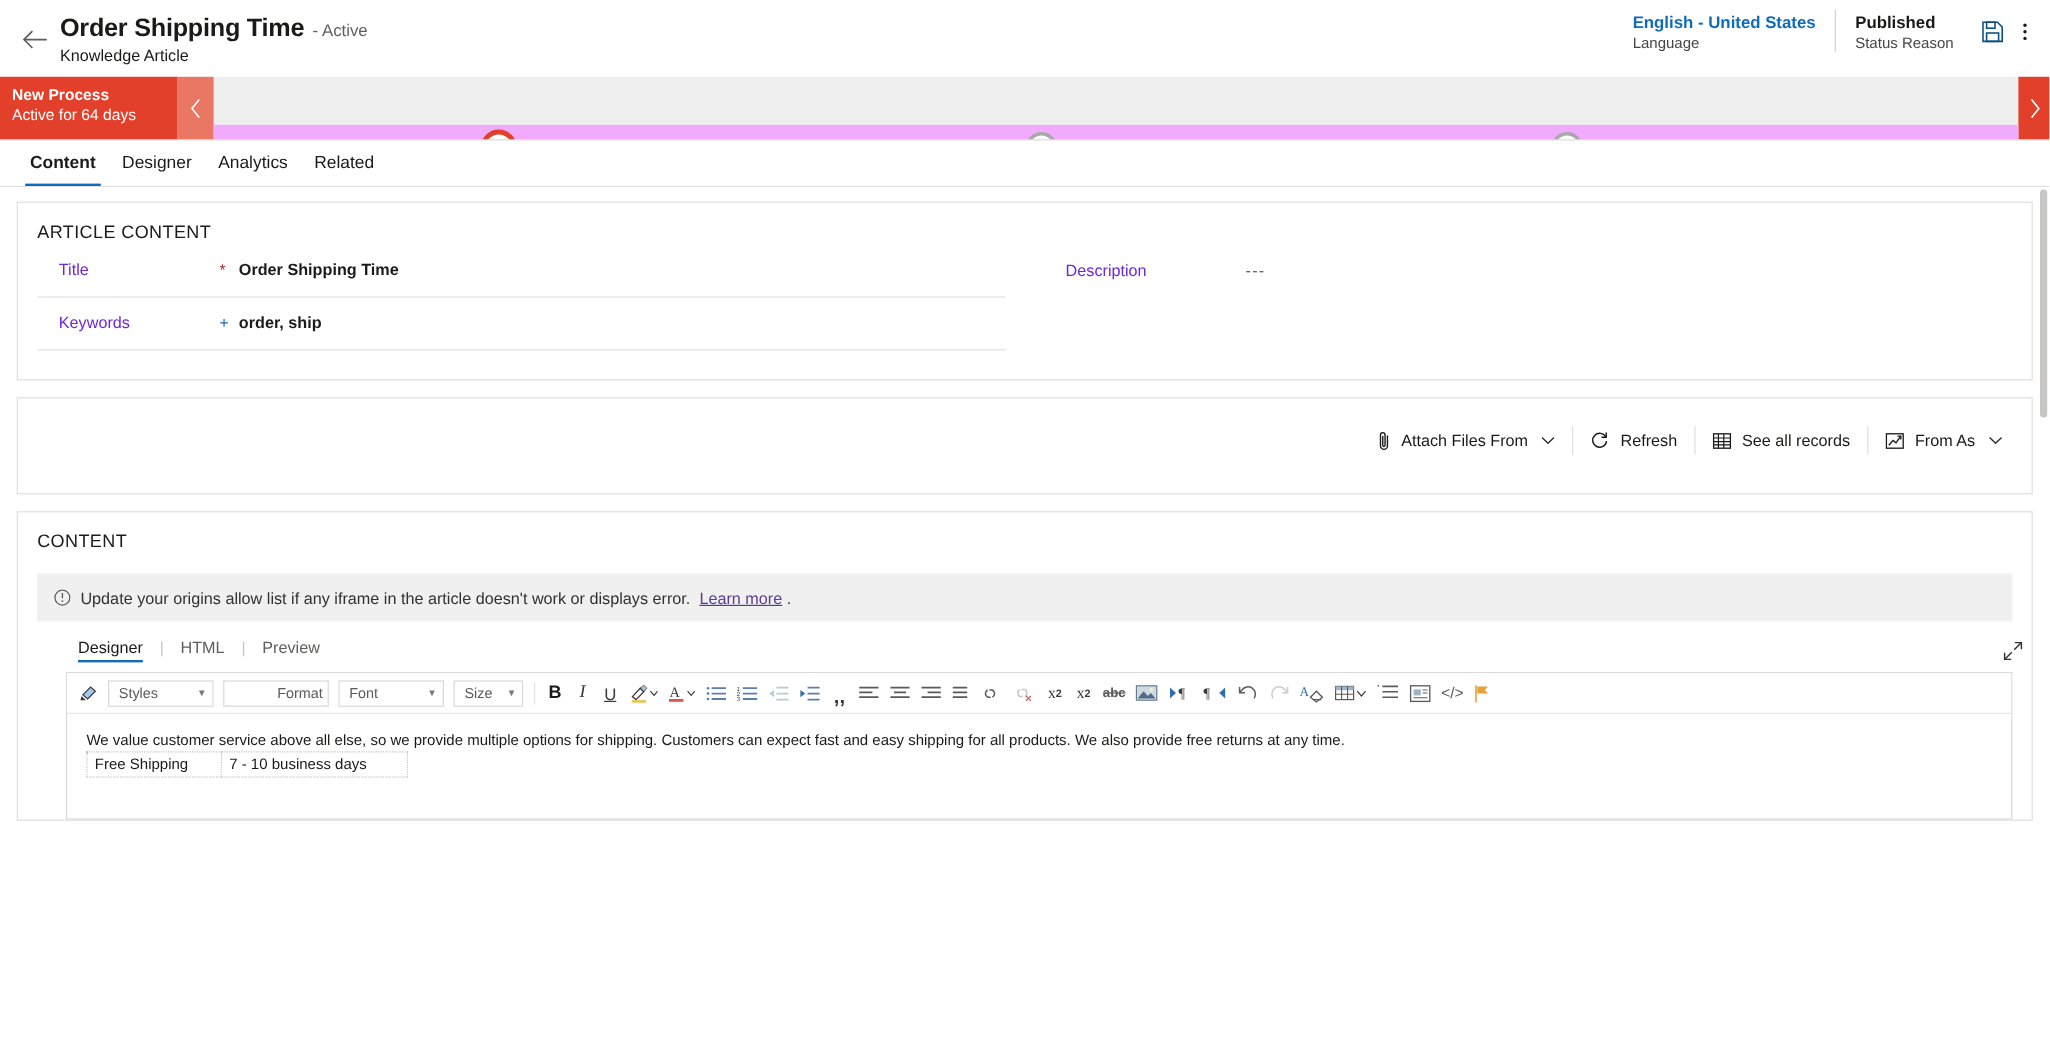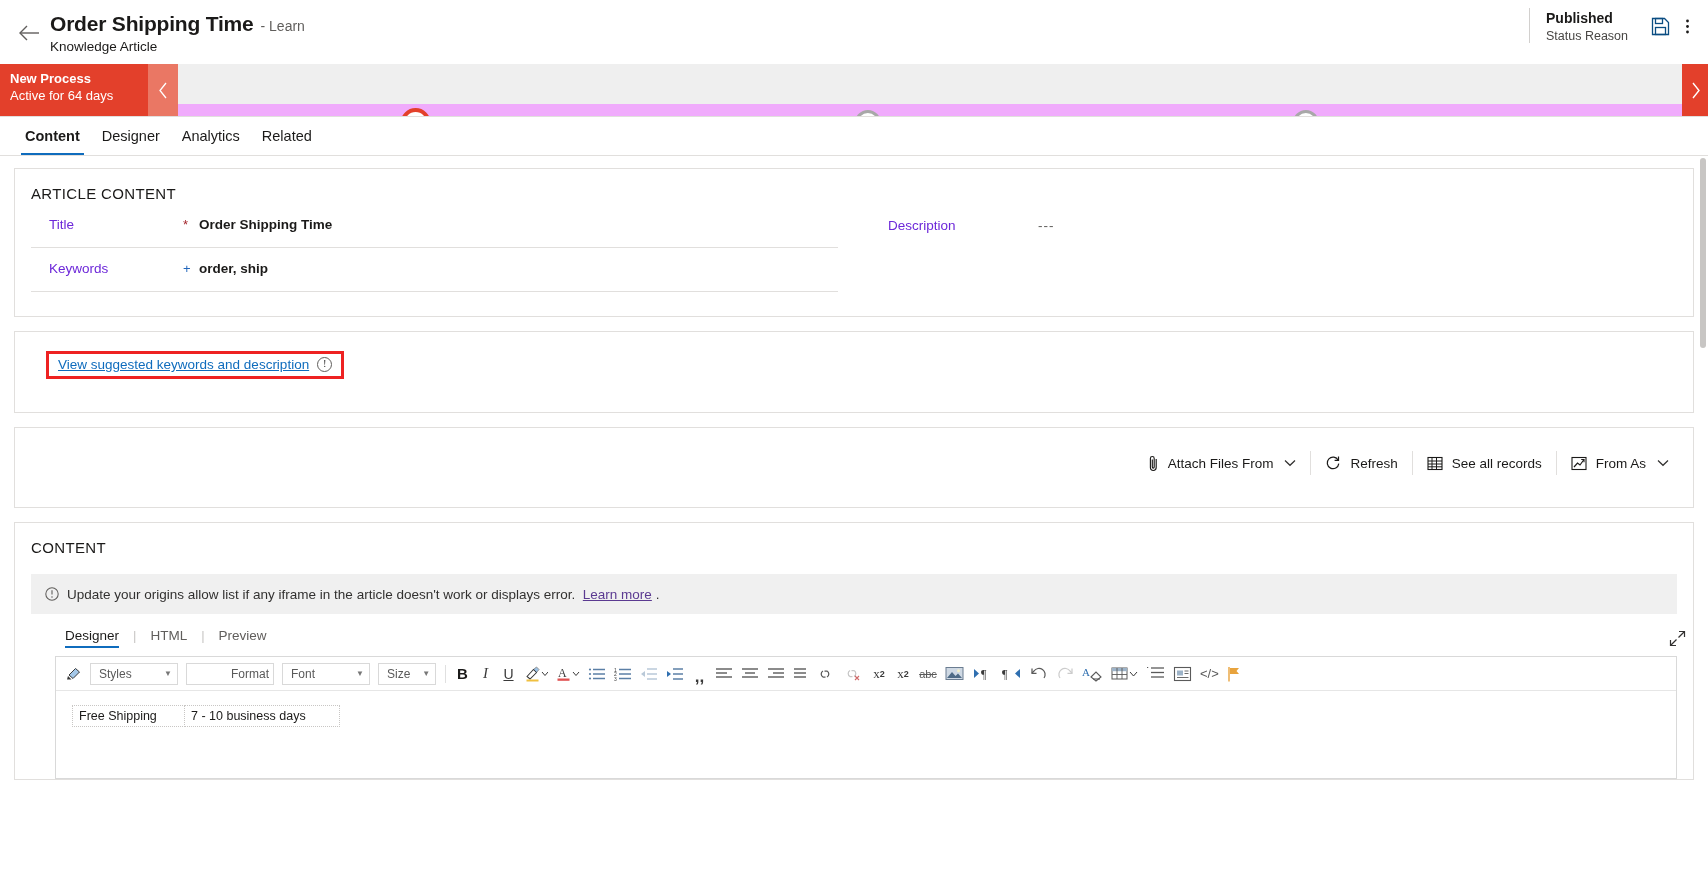--- a/index.html
+++ b/index.html
@@ -241,26 +241,30 @@
   <div class="titlebar">
     <div class="back-arrow">
       <svg width="22" height="16" viewBox="0 0 22 16" aria-hidden="true">
         <path d="M9 1 L2 8 L9 15" fill="none" stroke="#605e5c" stroke-width="1.4"></path>
         <line x1="2" y1="8" x2="21" y2="8" stroke="#605e5c" stroke-width="1.4"></line>
       </svg>
     </div>
     <div class="title-block">
       <div class="title-line">
         <span class="rec-title">Order Shipping Time</span>
-        <span class="rec-saved">- Learn</span>
+        <span class="rec-saved">- Active</span>
       </div>
       <div class="rec-sub">Knowledge Article</div>
     </div>
 
     <div class="titlebar-right">
+      <div class="hdr-field">
+        <div class="hdr-val link">English - United States</div>
+        <div class="hdr-lbl">Language</div>
+      </div>
       <div class="hdr-field bordered">
         <div class="hdr-val">Published</div>
         <div class="hdr-lbl">Status Reason</div>
       </div>
       <div class="hdr-icon-btn">
         <svg width="19" height="19" viewBox="0 0 19 19" aria-hidden="true">
           <path d="M1.5 1.5 H13.5 L17.5 5.5 V17.5 H1.5 Z" fill="none" stroke="#0b4d82" stroke-width="1.3"></path>
           <rect x="4.5" y="1.5" width="7" height="5" fill="none" stroke="#0b4d82" stroke-width="1.3"></rect>
           <rect x="4.5" y="10.5" width="10" height="7" fill="none" stroke="#0b4d82" stroke-width="1.3"></rect>
         </svg>
@@ -349,26 +353,20 @@
         <div class="field-col">
           <div class="field-row plain">
             <div class="field-lbl">Description</div>
             <div class="field-req"></div>
             <div class="field-val muted">---</div>
           </div>
         </div>
       </div>
     </div>
 
-    <div class="suggest-card">
-      <div class="suggest-highlight">
-        <span class="suggest-link">View suggested keywords and description</span>
-        <span class="info-circle">!</span>
-      </div>
-    </div>
 
     <div class="grid-card">
       <div class="grid-toolbar">
 
         <div class="gt-item">
           <span class="gt-ico">
             <svg width="11" height="19" viewBox="0 0 11 19" aria-hidden="true">
               <path d="M8.2 5 V13.6 a2.9 2.9 0 0 1 -5.8 0 V4.4 a1.9 1.9 0 0 1 3.8 0 V13.1 a0.95 0.95 0 0 1 -1.9 0 V5.4" fill="none" stroke="#1b1a19" stroke-width="1.15"></path>
             </svg>
           </span>
@@ -600,21 +598,21 @@
           </div>
 
           <div class="tb-btn" style="min-width:22px;font-size:13px;color:#3a3a3a;">
             <span style="font-family:'Liberation Serif',serif;">x</span>
               <span style="font-size:9px;vertical-align:super;font-weight:bold;">2</span>
           </div>
           <div class="tb-btn" style="min-width:22px;font-size:13px;color:#3a3a3a;">
             <span style="font-family:'Liberation Serif',serif;">x</span>
               <span style="font-size:9px;vertical-align:sub;font-weight:bold;">2</span>
           </div>
-          <div class="tb-btn" style="min-width:24px;font-size:11px;color:#5a5a5a;text-decoration:line-through;font-weight:normal;">abc</div>
+          <div class="tb-btn" style="min-width:24px;font-size:11px;color:#5a5a5a;text-decoration:line-through;font-weight:bold;">abc</div>
 
           <div class="tb-btn" style="min-width:24px;">
             <svg width="19" height="15" viewBox="0 0 19 15" aria-hidden="true">
               <rect x="1" y="1.5" width="17" height="12" fill="#cfd9e4" stroke="#6b7d91" stroke-width="1"></rect>
               <path d="M2 12 L7 6 L10.5 10 L13 7.5 L17 12 Z" fill="#4f6b86"></path>
               <circle cx="13.5" cy="4.8" r="1.5" fill="#f5f0c8"></circle>
             </svg>
           </div>
 
           <div class="tb-btn" style="min-width:26px;">
@@ -687,20 +685,21 @@
             <svg width="15" height="16" viewBox="0 0 15 16" aria-hidden="true">
               <line x1="2" y1="1" x2="2" y2="15.5" stroke="#e8a33d" stroke-width="1.4"></line>
               <path d="M3 2 L12 2 L9.5 5 L12 8 L3 8 Z" fill="#e8a33d"></path>
             </svg>
           </div>
 
         </div>
       </div>
 
       <div class="rte-body">
+        <div class="rte-p">We value customer service above all else, so we provide multiple options for shipping. Customers can expect fast and easy shipping for all products. We also provide free returns at any time.</div>
         <table class="rte-table">
           <tbody>
               <tr>
             <td style="width:112px;">Free Shipping</td>
             <td style="width:155px;">7 - 10 business days</td>
           </tr>
         </tbody>
           </table>
       </div>
 

